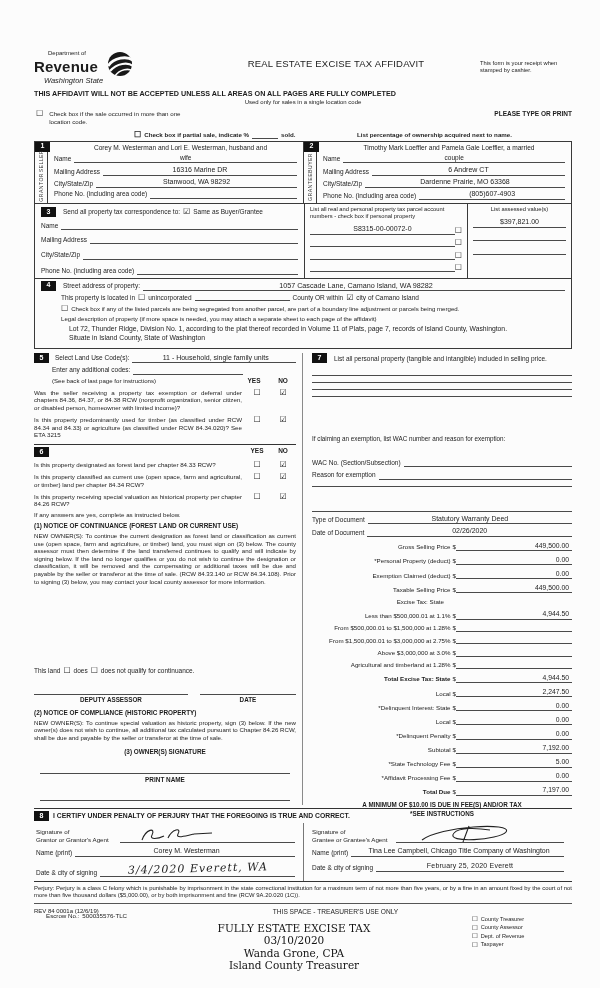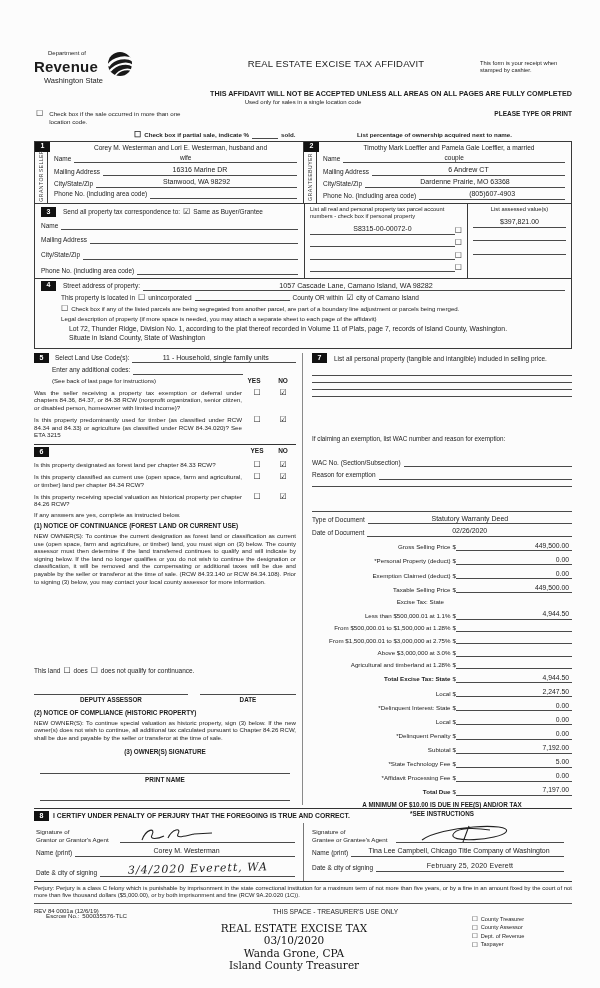--- a/index.html
+++ b/index.html
@@ -16,26 +16,26 @@
   .r { text-align:right; }
   .ul { border-bottom:1px solid #4a4a4a; display:inline-block; min-height:7px;text-align:center; }
   .grow { flex:1 1 auto; }
   .frow { display:flex; align-items:flex-end; gap:3px; }
   .cbx { font-size:8px; line-height:1; display:inline-block; }
   
   .hdr-top { display:flex; align-items:flex-start; }
   .logo-wrap { width:158px; display:flex; gap:2px; }
   .dept1 { font-size:6px; margin-left:14px; }
   .dept2 { font-size:15px; font-weight:bold; letter-spacing:0.2px; }
-  .dept3 { font-size:7.5px; margin-left:10px; }
+  .dept3 { font-size:7.5px; font-style:italic; margin-left:10px; }
   .title-wrap { flex:1; text-align:center; padding-top:8px; }
   .ftitle { font-size:9.5px; font-weight:normal; letter-spacing:0.2px; }
   .fsub { font-size:8px; margin-top:2px; }
   .receipt { width:92px; font-size:5.8px; padding-top:10px; }
-  .warn { font-size:7.2px; font-weight:bold; text-align:right; margin-top:3px; }
+  .warn { font-size:7.2px; font-weight:bold; text-align:left; margin-top:3px; }
   .usedonly { font-size:6px; text-align:center; margin-top:1px; }
   .hdr-r3 { display:flex; margin-top:4px; align-items:flex-start; }
   .hdr-r4 { display:flex; margin-top:5px; margin-bottom:2px; }
   
   .sec12 { display:flex; border:1px solid #3a3a3a; margin-top:2px; }
   .shalf { width:50%; display:flex; position:relative; }
   .shalf + .shalf { border-left:1px solid #3a3a3a; }
   .numbox { background:#111; color:#fff; font-weight:bold; font-size:7px;
             min-width:15px; height:10px; display:inline-flex; align-items:center;
             justify-content:center; flex:none; }
@@ -564,21 +564,21 @@
       <div class="frow">
             <span class="cbx" style="font-size:6.5px;">☐</span>
             <span>Taxpayer</span>
           </div>
     </div>
     <div class="escrow frow">
       <span>Escrow No.:</span>
       <span>500035576-TLC</span>
     </div>
     <div class="stamp">
-      <div>REAL ESTATE EXCISE TAX</div>
+      <div>FULLY ESTATE EXCISE TAX</div>
       <div>03/10/2020</div>
       <div>Wanda Grone, CPA</div>
       <div>Island County Treasurer</div>
     </div>
   </div>
 
  </div>
 </div>
 
 </body></html>

